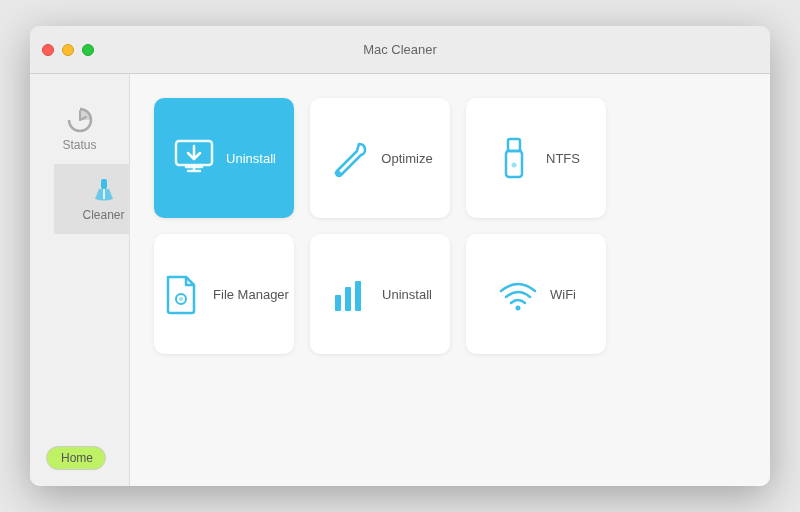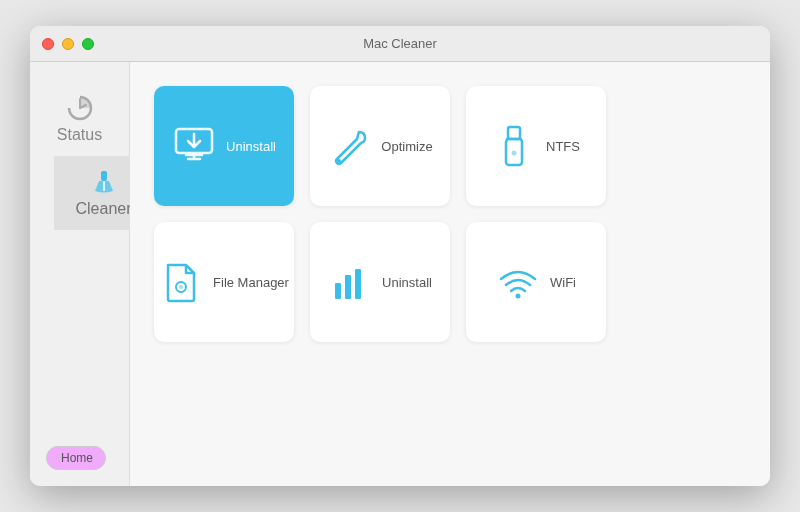--- a/index.html
+++ b/index.html
@@ -16,21 +16,21 @@
       width: 740px;
       height: 460px;
       background: #f5f5f5;
       border-radius: 10px;
       box-shadow: 0 10px 40px rgba(0,0,0,0.3);
       display: flex;
       flex-direction: column;
       overflow: hidden;
     }
     .title-bar {
-      height: 36px;
+      height: 48px;
       background: #ececec;
       display: flex;
       align-items: center;
       justify-content: center;
       position: relative;
       border-bottom: 1px solid #d0d0d0;
       border-radius: 10px 10px 0 0;
       flex-shrink: 0;
     }
     .traffic-lights {
@@ -69,42 +69,42 @@
       gap: 0;
     }
     .sidebar-item {
       width: 100%;
       display: flex;
       flex-direction: column;
       align-items: center;
       padding: 12px 0;
       cursor: pointer;
       color: #888;
-      font-size: 16px;
+      font-size: 12px;
       gap: 4px;
     }
     .sidebar-item.active {
       background: #e0e0e0;
       color: #737373;
       margin-left: 48px;
     }
     .sidebar-icon {
       width: 28px;
       height: 28px;
       display: flex;
       align-items: center;
       justify-content: center;
     }
     .sidebar-bottom {
       margin-top: auto;
       padding: 16px;
       width: 100%;
     }
     .home-button {
-      background: #f0abfc;
+      background: #bef264;
       border: 1px solid #ccc;
       border-radius: 14px;
       padding: 4px 14px;
       font-size: 12px;
       color: #555;
       cursor: pointer;
       width: 60px;
       text-align: center;
     }
     .main {

